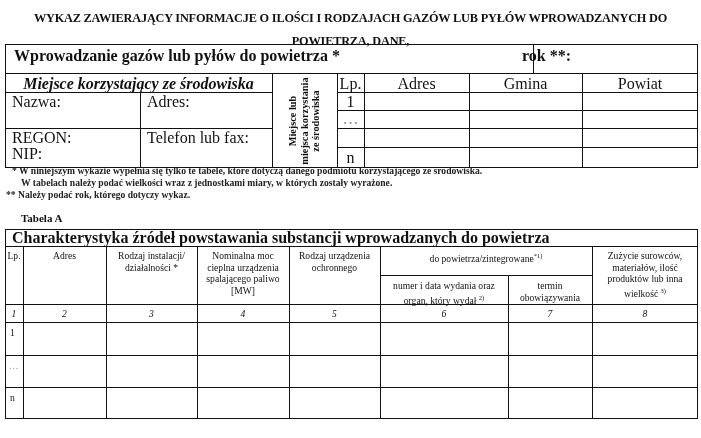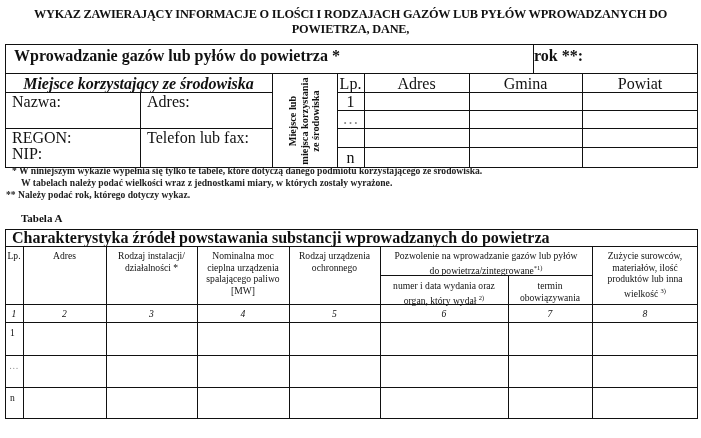--- a/index.html
+++ b/index.html
@@ -1,19 +1,19 @@
 <!DOCTYPE html>
 <html><head>
 <meta charset="utf-8">
 <style>
   html, body { margin: 0; padding: 0; background: #ffffff; }
   body { width: 701px; height: 438px; position: relative; overflow: hidden;
          font-family: "Liberation Serif", "DejaVu Serif", serif; color: #111; }
   .title { position: absolute; left: 0; top: 7px; width: 701px; text-align: center;
-           font-size: 12.3px; font-weight: bold; line-height: 15px; letter-spacing: -0.2px; }
+           font-size: 12.3px; font-weight: bold; line-height: 23px; letter-spacing: -0.2px; }
   .box { position: absolute; box-sizing: border-box; border: 1.5px solid #111; }
   .hl { position: absolute; height: 0; border-top: 1.2px solid #111; }
   .vl { position: absolute; width: 0; border-left: 1.2px solid #111; }
   .t { position: absolute; font-size: 16px; line-height: 12px; white-space: nowrap; }
   .c { text-align: center; }
   .b { font-weight: bold; }
   .i { font-style: italic; }
   .small { font-size: 9.6px; line-height: 11.5px; }
   sup { font-size: 6.5px; }
   .vert { position: absolute; transform: rotate(-90deg); transform-origin: center center;
@@ -38,21 +38,21 @@
 <div class="vl" style="left:337px; top:73px; height:95px;"></div>
 <div class="vl" style="left:364px; top:73px; height:95px;"></div>
 <div class="vl" style="left:469px; top:73px; height:95px;"></div>
 <div class="vl" style="left:582px; top:73px; height:95px;"></div>
 <div class="hl" style="left:337px; top:92px; width:361px;"></div>
 <div class="hl" style="left:337px; top:110px; width:361px;"></div>
 <div class="hl" style="left:337px; top:128px; width:361px;"></div>
 <div class="hl" style="left:337px; top:147px; width:361px;"></div>
 
 <span class="t b" style="left:14px; top:50px;">Wprowadzanie gazów lub pyłów do powietrza *</span>
-<span class="t b" style="left:534px; top:50px;">rok **:</span>
+<span class="t b" style="left:522px; top:50px;">rok **:</span>
 <span class="t b i c" style="left:5px; top:78px; width:267px;">Miejsce korzystający ze środowiska</span>
 <span class="t" style="left:12px; top:96px;">Nazwa:</span>
 <span class="t" style="left:147px; top:96px;">Adres:</span>
 <span class="t" style="left:12px; top:132px;">REGON:</span>
 <span class="t" style="left:12px; top:148px;">NIP:</span>
 <span class="t" style="left:147px; top:132px;">Telefon lub fax:</span>
 
 <div class="vert" style="left:256px; top:103px; width:97px; height:36px;">
   <div>Miejsce lub</div>
   <div>miejsca korzystania</div>
@@ -103,21 +103,20 @@
   <div>Nominalna moc</div>
   <div>cieplna urządzenia</div>
   <div>spalającego paliwo</div>
   <div>[MW]</div>
 </div>
 <div class="t small c" style="left:289px; top:250px; width:91px;">
   <div>Rodzaj urządzenia</div>
   <div>ochronnego</div>
 </div>
 <div class="t small c" style="left:380px; top:250px; width:212px;">
-  <div>Pozwolenie na wprowadzanie gazów lub pyłów</div>
   <div><span>do powietrza/zintegrowane</span><sup>*1)</sup></div>
 </div>
 <div class="t small c" style="left:380px; top:280px; width:128px;">
   <div>numer i data wydania oraz</div>
   <div><span>organ, który wydał</span> <sup>2)</sup></div>
 </div>
 <div class="t small c" style="left:508px; top:280px; width:84px;">
   <div>termin</div>
   <div>obowiązywania</div>
 </div>

